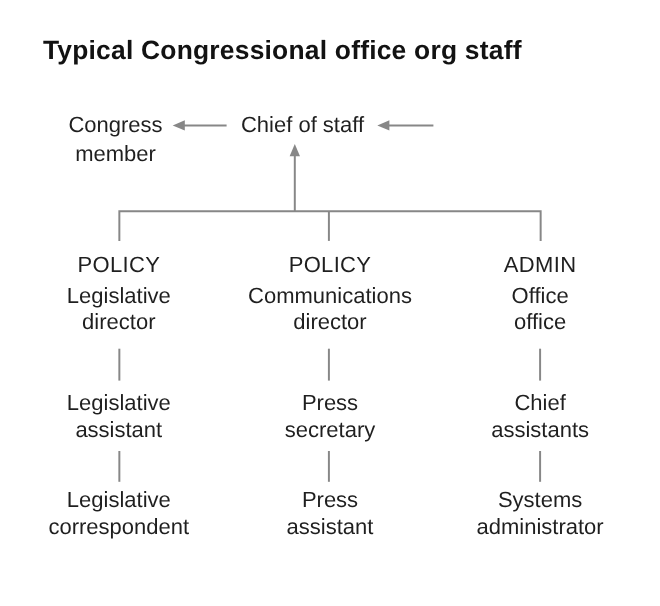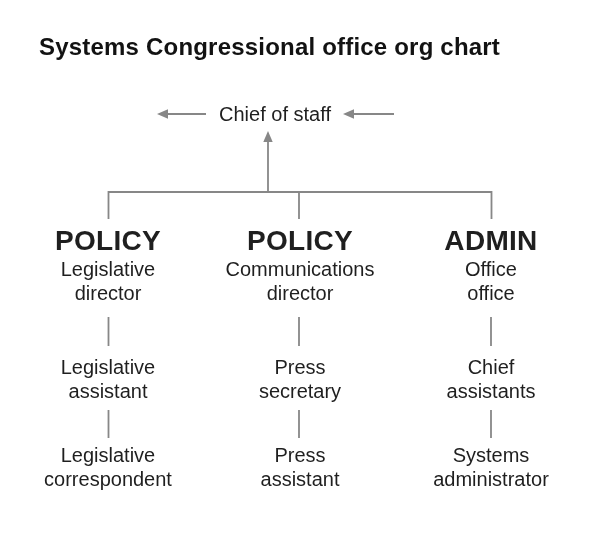--- a/index.html
+++ b/index.html
@@ -45,33 +45,33 @@
     color:var(--text-color);
   }
   .node.top{
     line-height:26px;
   }
   .hdr{
     position:absolute;
     transform:translateX(-50%);
     text-align:left;
     white-space:nowrap;
-    font-size:28px;
+    font-size:20px;
     line-height:22px;
-    font-weight:bold;
+    font-weight:normal;
     color:var(--text-color);
     letter-spacing:0.3px;
   }
 </style>
 </head>
 <body>
 
 <div class="stage">
 
-  <h1 class="title">Systems Congressional office org chart</h1>
+  <h1 class="title">Typical Congressional office org staff</h1>
 
   <svg class="lines" viewBox="0 0 600 551" aria-hidden="true">
     <g style="stroke:var(--line-color)" stroke-width="1.8" fill="none">
       <line x1="206" y1="114" x2="167" y2="114"></line>
       <line x1="394" y1="114" x2="353" y2="114"></line>
       <line x1="268" y1="192" x2="268" y2="141"></line>
       <path d="M108.5,219 L108.5,192 L491.5,192 L491.5,219"></path>
       <line x1="299" y1="192" x2="299" y2="219"></line>
       <line x1="108.5" y1="317" x2="108.5" y2="346"></line>
       <line x1="299" y1="317" x2="299" y2="346"></line>
@@ -80,20 +80,22 @@
       <line x1="299" y1="410" x2="299" y2="438"></line>
       <line x1="491" y1="410" x2="491" y2="438"></line>
     </g>
     <g style="fill:var(--line-color)" stroke="none">
       <polygon points="157,114 168,109.3 168,118.7"></polygon>
       <polygon points="343,114 354,109.3 354,118.7"></polygon>
       <polygon points="268,131 263.3,142 272.7,142"></polygon>
     </g>
   </svg>
 
+  <div class="node top" style="left:105px;top:101px">Congress
+member</div>
   <div class="node top" style="left:275px;top:101px">Chief of staff</div>
 
   <div class="hdr" style="left:108px;top:230px">POLICY</div>
   <div class="hdr" style="left:300px;top:230px">POLICY</div>
   <div class="hdr" style="left:491px;top:230px">ADMIN</div>
 
   <div class="node" style="left:108px;top:257px">Legislative
 director</div>
   <div class="node" style="left:108px;top:355px">Legislative
 assistant</div>

